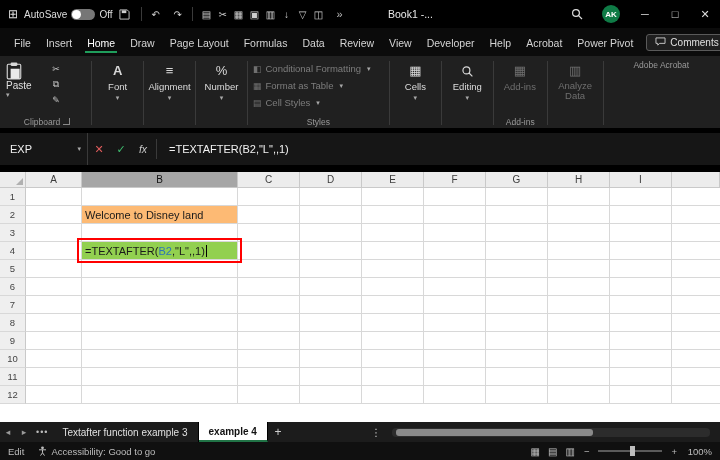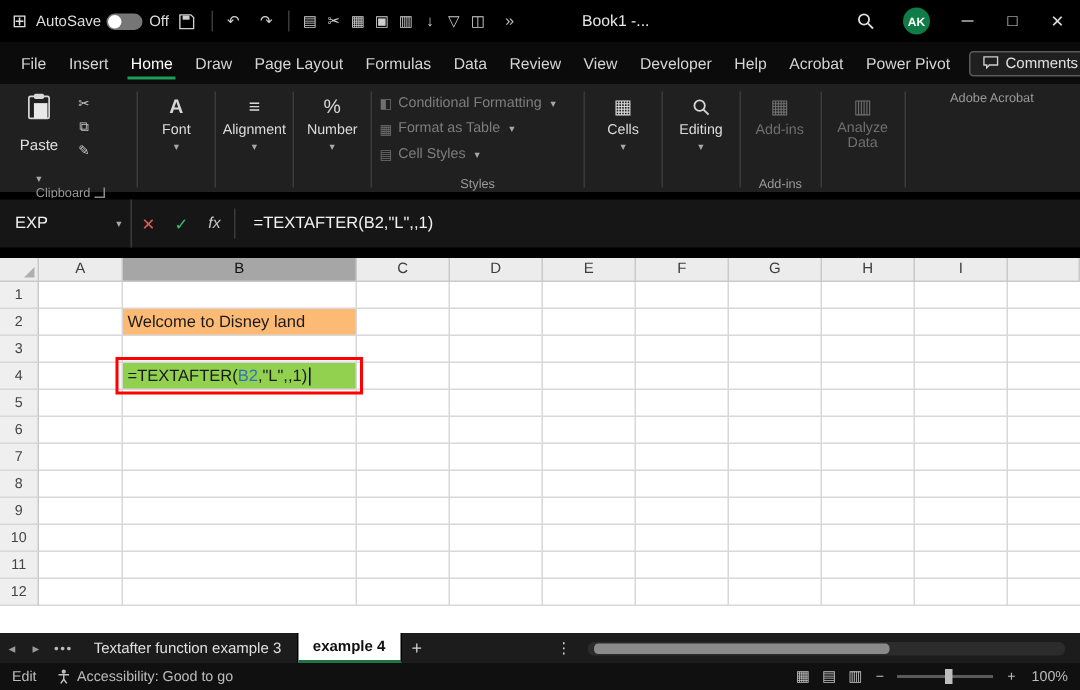--- a/index.html
+++ b/index.html
@@ -33,21 +33,21 @@
     border-radius:3px; padding:2px 8px; font-size:10px; color:#e0e0e0; }
 
   
   .ribbon { position:absolute; top:56px; left:0; width:720px; height:74px; background:#202020;
     display:flex; align-items:stretch; padding:2px 4px 0 6px; border-bottom:2px solid #000; }
   .rgroup { display:flex; flex-direction:column; }
   .rgroup .content { flex:1; display:flex; align-items:flex-start; }
   .grouplabel { height:13px; font-size:8.5px; color:#9a9a9a; text-align:center; display:flex; align-items:center; justify-content:center; gap:3px; }
   .launcher { width:7px; height:7px; border-right:1px solid #8a8a8a; border-bottom:1px solid #8a8a8a; display:inline-block; }
   .vsep { width:1px; background:#3a3a3a; margin:3px 3px; }
-  .bigbtn { width:40px; display:flex; flex-direction:column; align-items:center; padding-top:4px; gap:12px; }
+  .bigbtn { width:40px; display:flex; flex-direction:column; padding-top:4px; gap:0; }
   .bigbtn .lbl { font-size:10px; color:#e0e0e0; }
   .chev { font-size:7px; color:#a8a8a8; }
   .smallcol { display:flex; flex-direction:column; gap:5px; padding:6px 4px 0 2px; }
   .smallcol .qi { font-size:9px; color:#c8c8c8; }
   .collapsedbtn { width:46px; display:flex; flex-direction:column; align-items:center; padding-top:5px; gap:2px; }
   .collapsedbtn .icon { font-size:13px; color:#d8d8d8; height:16px; line-height:16px; }
   .collapsedbtn .lbl { font-size:9.5px; color:#dcdcdc; }
   .collapsedbtn.disabled .icon, .collapsedbtn.disabled .lbl, .collapsedbtn.disabled .chev { color:#6f6f6f; }
   .styles-wrap { width:138px; }
   .stylerow { display:flex; align-items:center; gap:4px; font-size:9.5px; color:#7d7d7d; padding:3px 2px; white-space:nowrap; }

